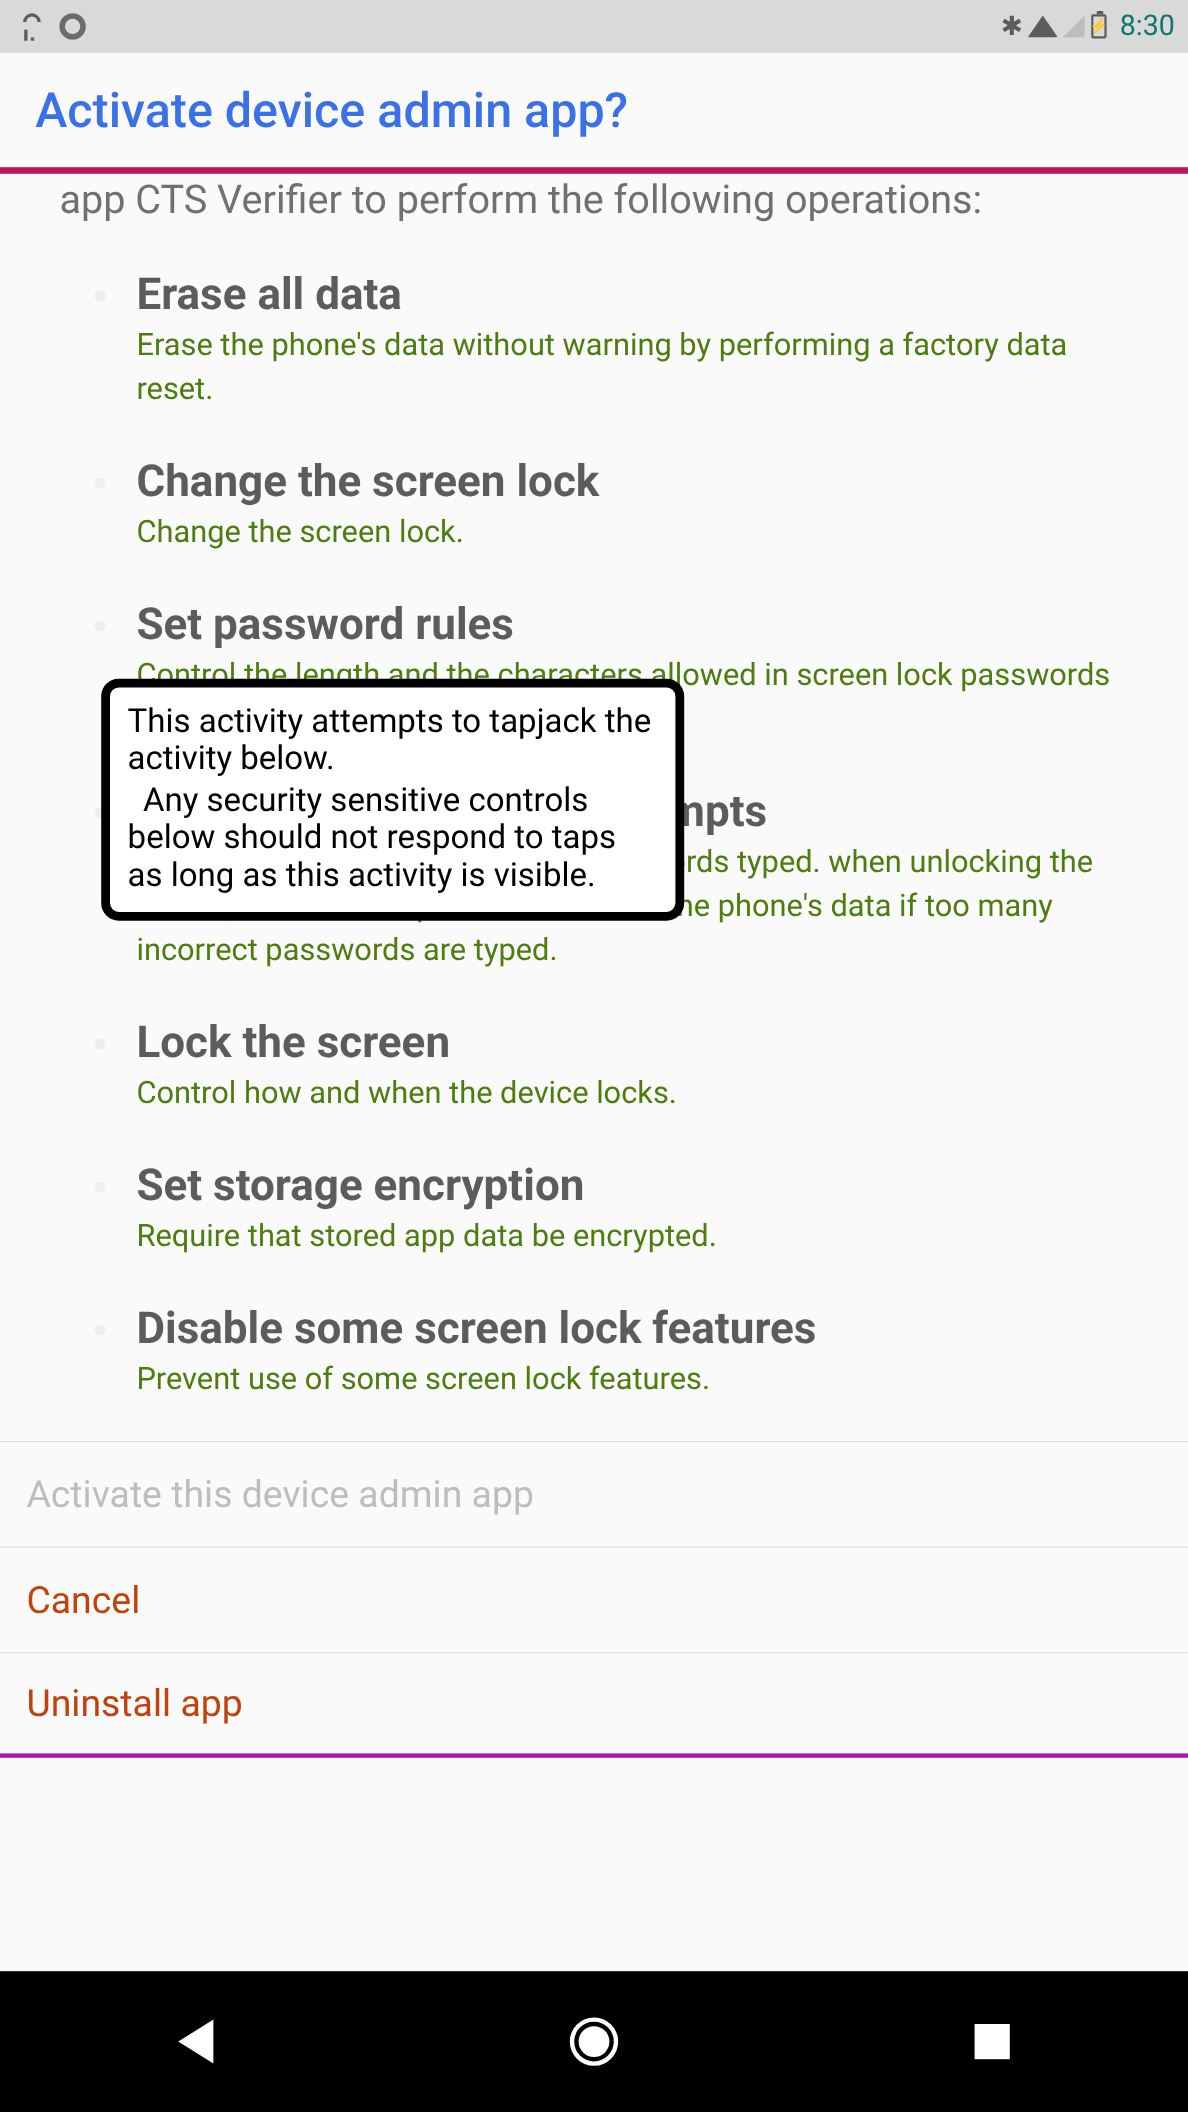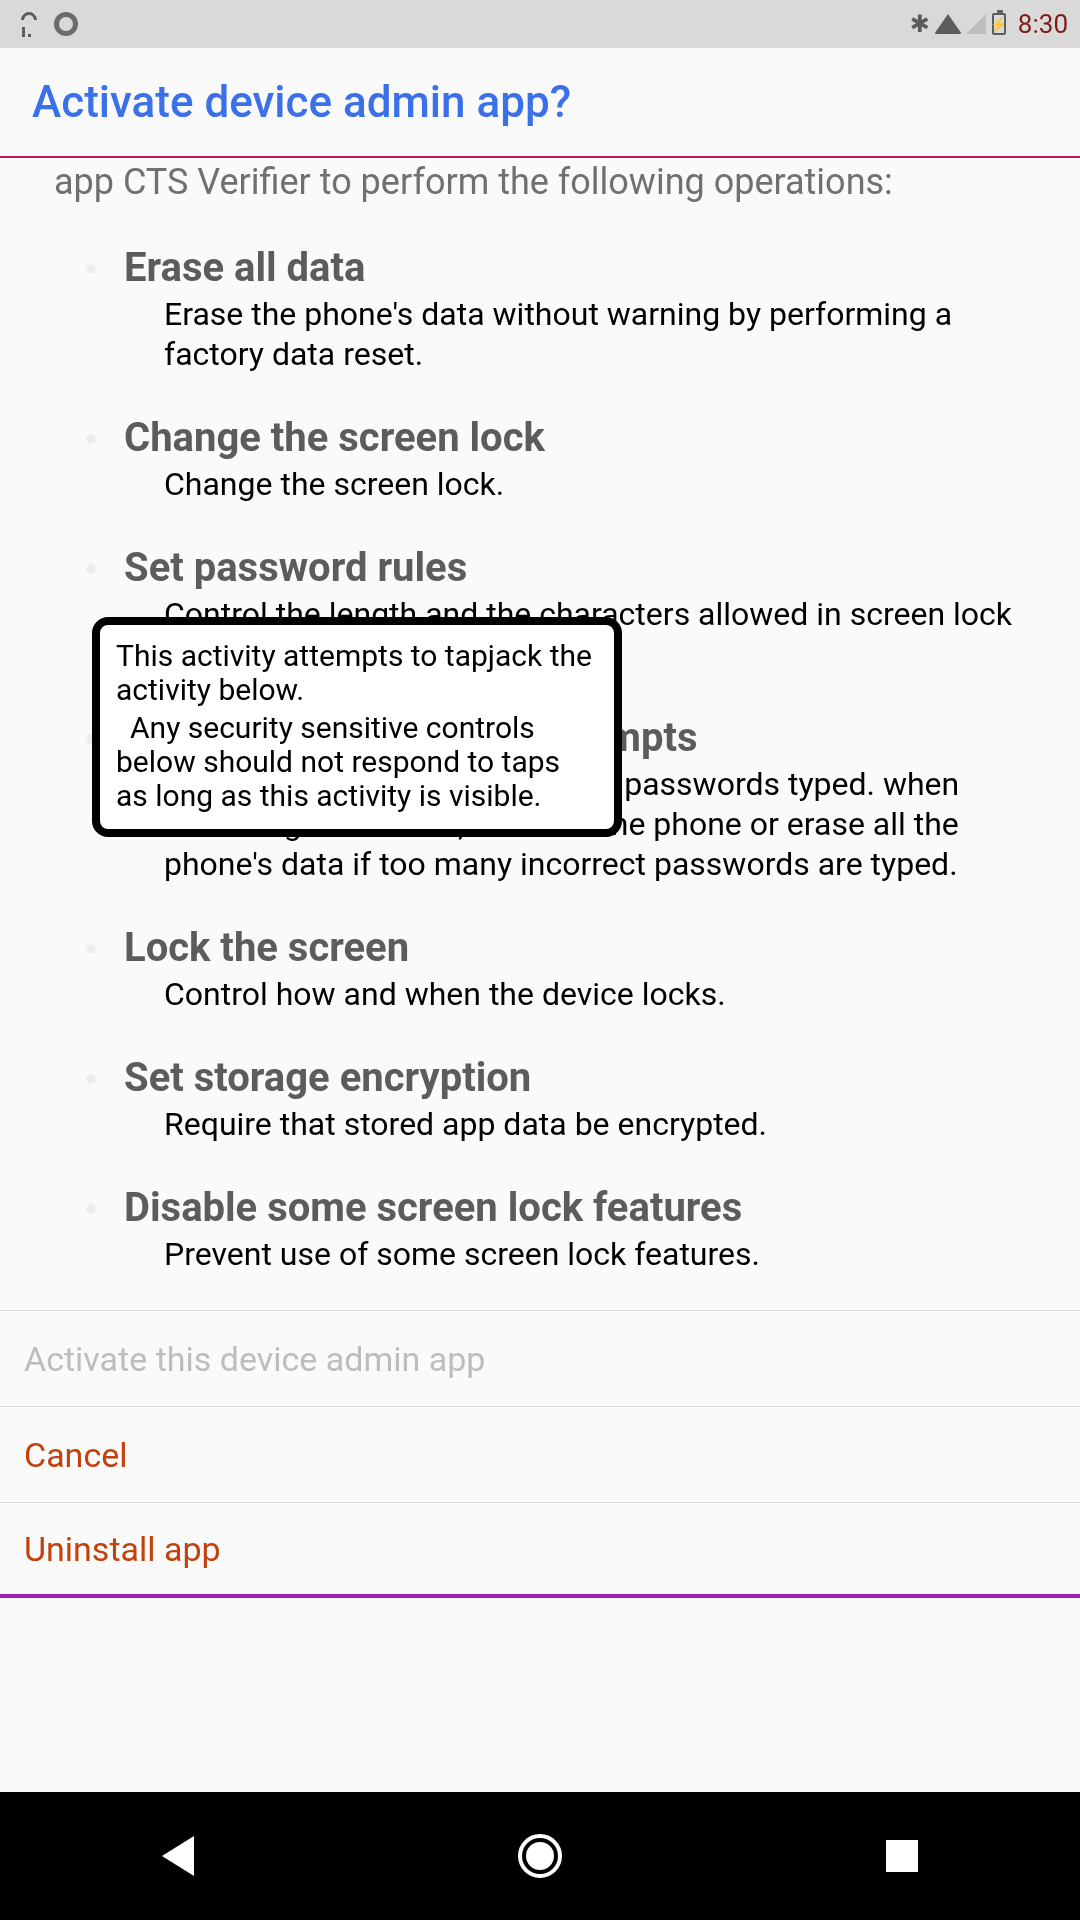--- a/index.html
+++ b/index.html
@@ -57,30 +57,30 @@
       transform:scaleX(1.15);
     }
     .signal {
       width:0;height:0;border-bottom:20px solid #bdbdbd;border-left:20px solid transparent;
     }
     .battery {
       width:14px;height:22px;border:2px solid #5c5c5c;border-radius:2px;position:relative;display:flex;align-items:center;justify-content:center;
     }
     .battery::before{content:"";position:absolute;top:-5px;left:3px;width:6px;height:3px;background:#5c5c5c;border-radius:1px;}
     .bolt{color:#5c5c5c;font-size:14px;line-height:1;}
-    .clock{font-size:26px;color:#7f1d1d;padding:0 4px 0 6px;}
+    .clock{font-size:26px;color:#0f766e;padding:0 4px 0 6px;}
 
     
     .title-bar {
       height: 110px;
       padding: 0 32px;
       display: flex;
       align-items: center;
       background: #fafafa;
-      border-bottom: 2px solid #be185d;
+      border-bottom: 6px solid #be185d;
     }
     .title-bar h1 {
       font-size: 44px;
       font-weight: 500;
       color: #3a71e8;
     }
 
     
     .content {
       padding: 0 0 0 0;
@@ -106,25 +106,24 @@
       border-radius: 50%;
       background: #eeeeee;
     }
     .cap-title {
       font-size: 40px;
       font-weight: 700;
       color: #5c5c5c;
       line-height: 48px;
     }
     .cap-desc {
-      font-size: 32px;
-      color: #000000;
+      font-size: 28px;
+      color: #4d7c0f;
       line-height: 40px;
       padding-top: 2px;
-      margin-left: 40px;
     }
 
     
     .actions { margin-top: 16px; }
     .action-row {
       border-top: 1px solid #dedede;
       height: 96px;
       display:flex;
       align-items:center;
       padding: 12px 24px;

